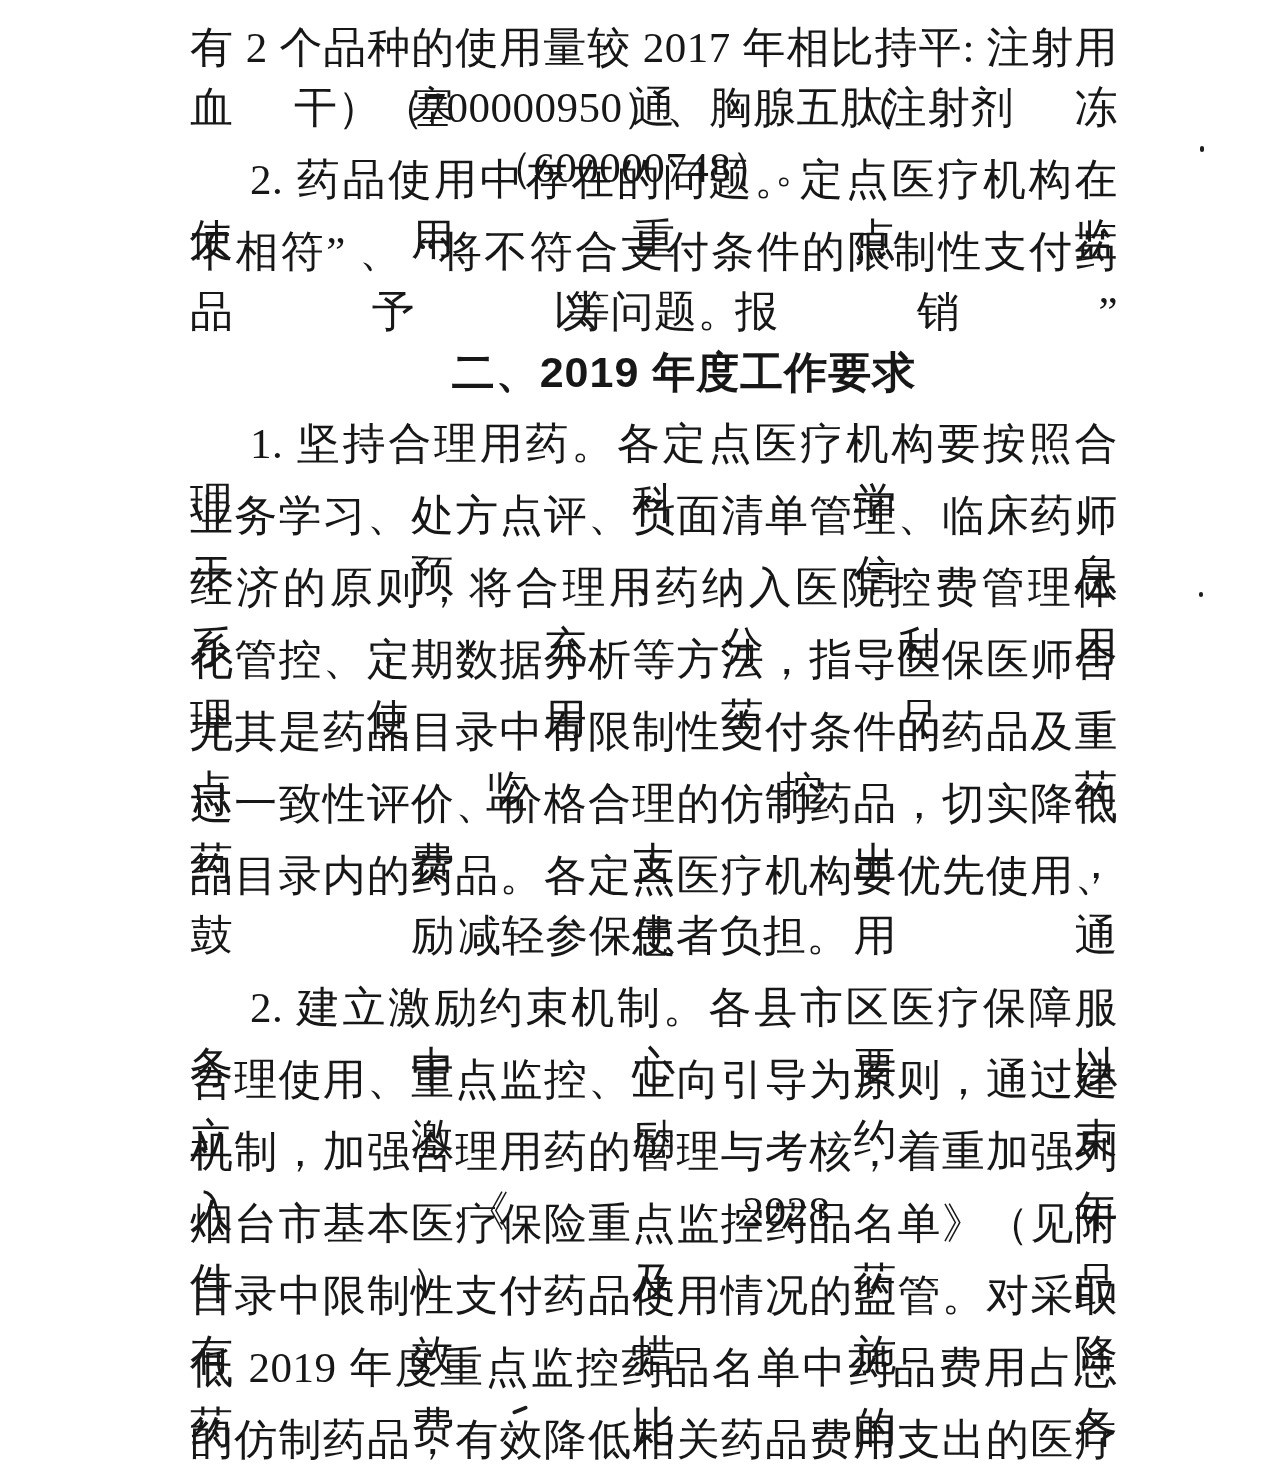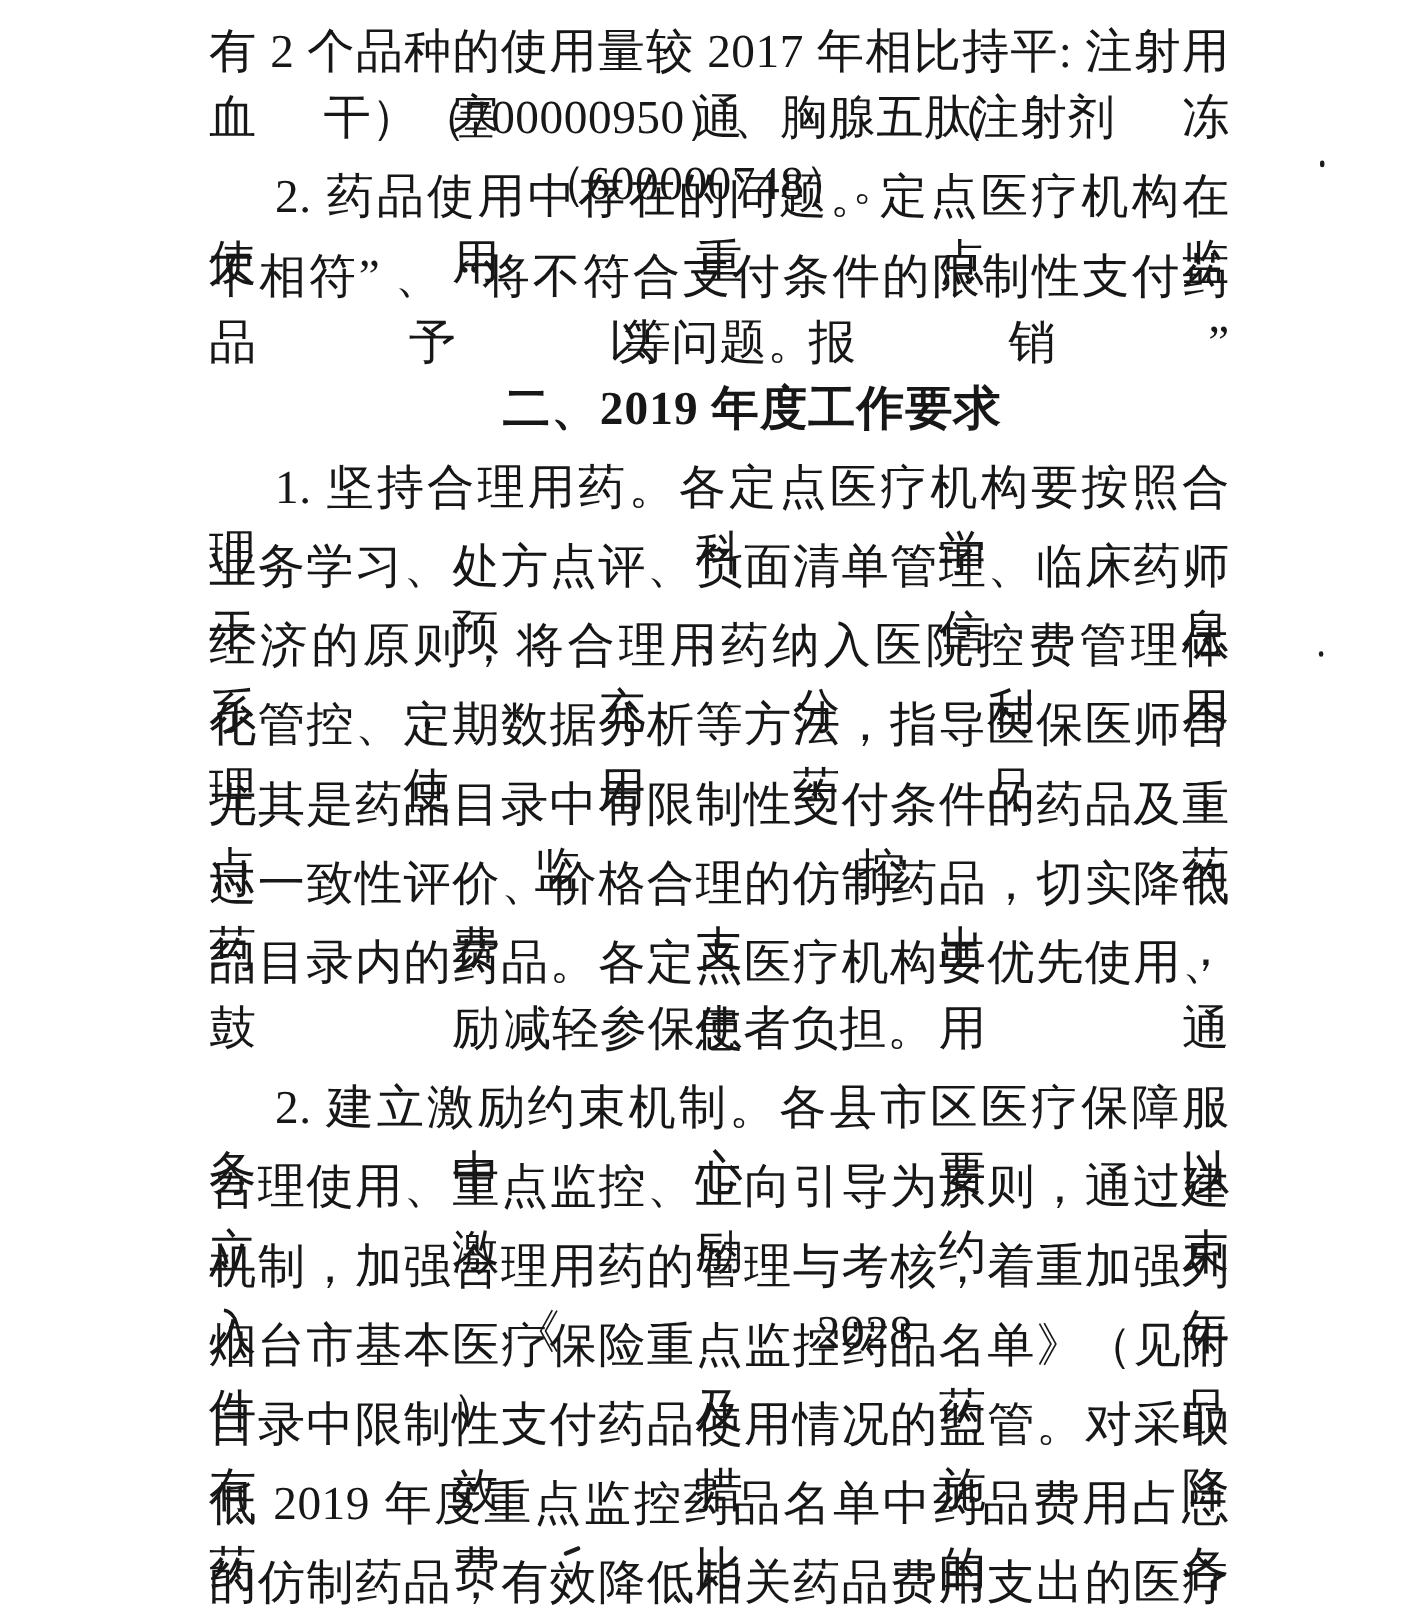--- a/index.html
+++ b/index.html
@@ -34,21 +34,21 @@
     text-align: justify;
     text-align-last: justify;
     text-justify: inter-character;
     margin-top: 12px;
   }
   .line.indent {
     text-indent: 60px;
   }
   .line.bold {
     font-weight: 700;
-    font-family: Liberation Serif, serif;
+    font-family: Liberation Sans, sans-serif;
     letter-spacing: 1px;
   }
   .speck {
     position: absolute;
     background: #1c1c1c;
     border-radius: 2px;
   }
   .speck.tick {
     transform: rotate(-22deg);
     height: 4px !important;

